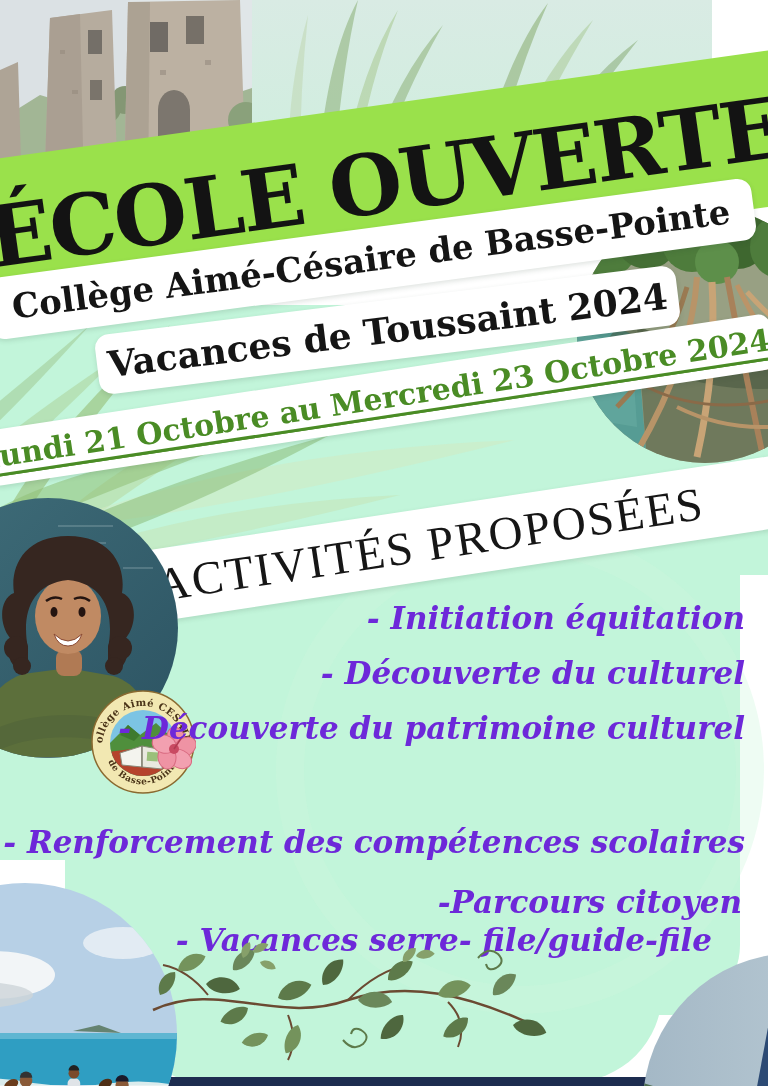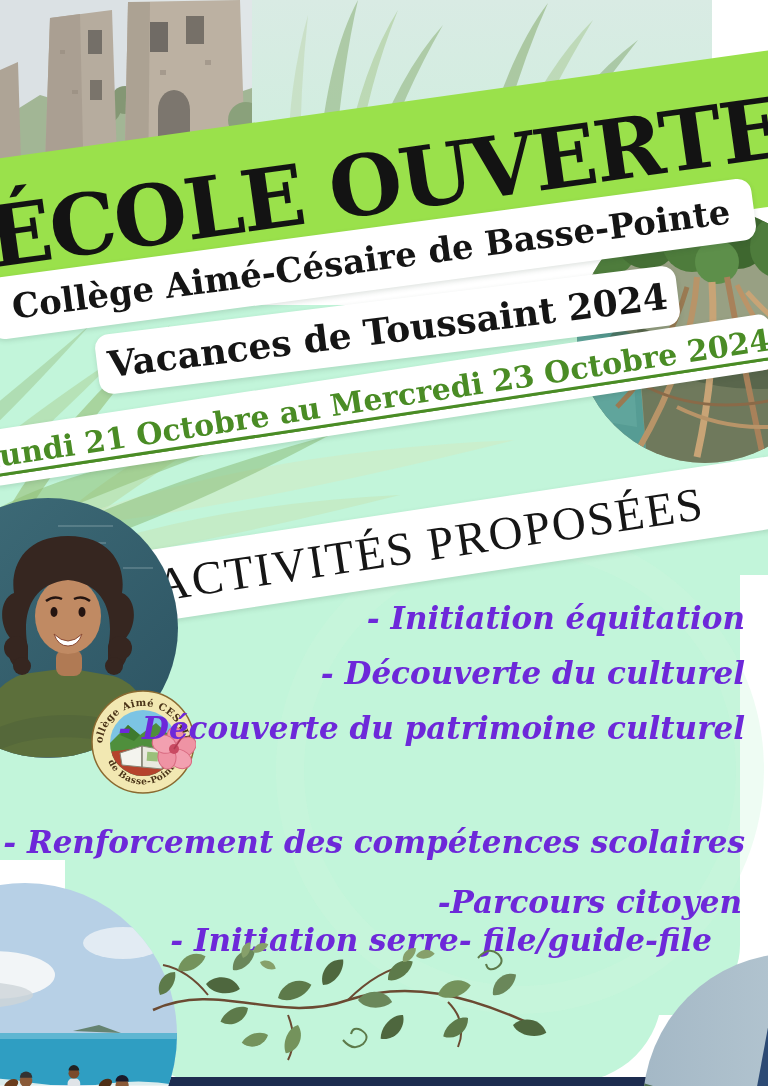--- a/index.html
+++ b/index.html
@@ -247,21 +247,21 @@
         <line x1="84" y1="60" x2="92" y2="48" stroke="#b03a50" stroke-width="1.5"></line>
       </g>
     </svg>
   </div>
 
   <div class="act" style="top:600px;right:23px;">- Initiation équitation</div>
   <div class="act" style="top:655px;right:23px;">- Découverte du culturel</div>
   <div class="act" style="top:710px;right:23px;text-align:center;">- Découverte du patrimoine culturel</div>
   <div class="act" style="top:804px;right:23px;margin-top:20px;">- Renforcement des compétences scolaires</div>
   <div class="act" style="top:884px;right:26px;">-Parcours citoyen</div>
-  <div class="act" style="top:922px;right:56px;">- Initiation serre- file/guide-file</div>
+  <div class="act" style="top:922px;right:56px;">- Vacances serre- file/guide-file</div>
 
   <div class="abs circ horse-photo">
     <svg width="304" height="304" viewBox="0 0 304 304">
       <rect x="0" y="0" width="304" height="304" fill="#b7d0e6"></rect>
       <ellipse cx="70" cy="70" rx="55" ry="26" fill="#f4f7f8" opacity=".95"></ellipse>
       <ellipse cx="120" cy="92" rx="62" ry="24" fill="#f4f7f8" opacity=".95"></ellipse>
       <ellipse cx="40" cy="108" rx="44" ry="20" fill="#eef2f4" opacity=".9"></ellipse>
       <ellipse cx="90" cy="112" rx="70" ry="14" fill="#cdd4d8" opacity=".8"></ellipse>
       <ellipse cx="250" cy="60" rx="40" ry="16" fill="#f4f7f8" opacity=".7"></ellipse>
       <polygon points="0,152 50,138 96,152 0,158" fill="#4c6850"></polygon>

